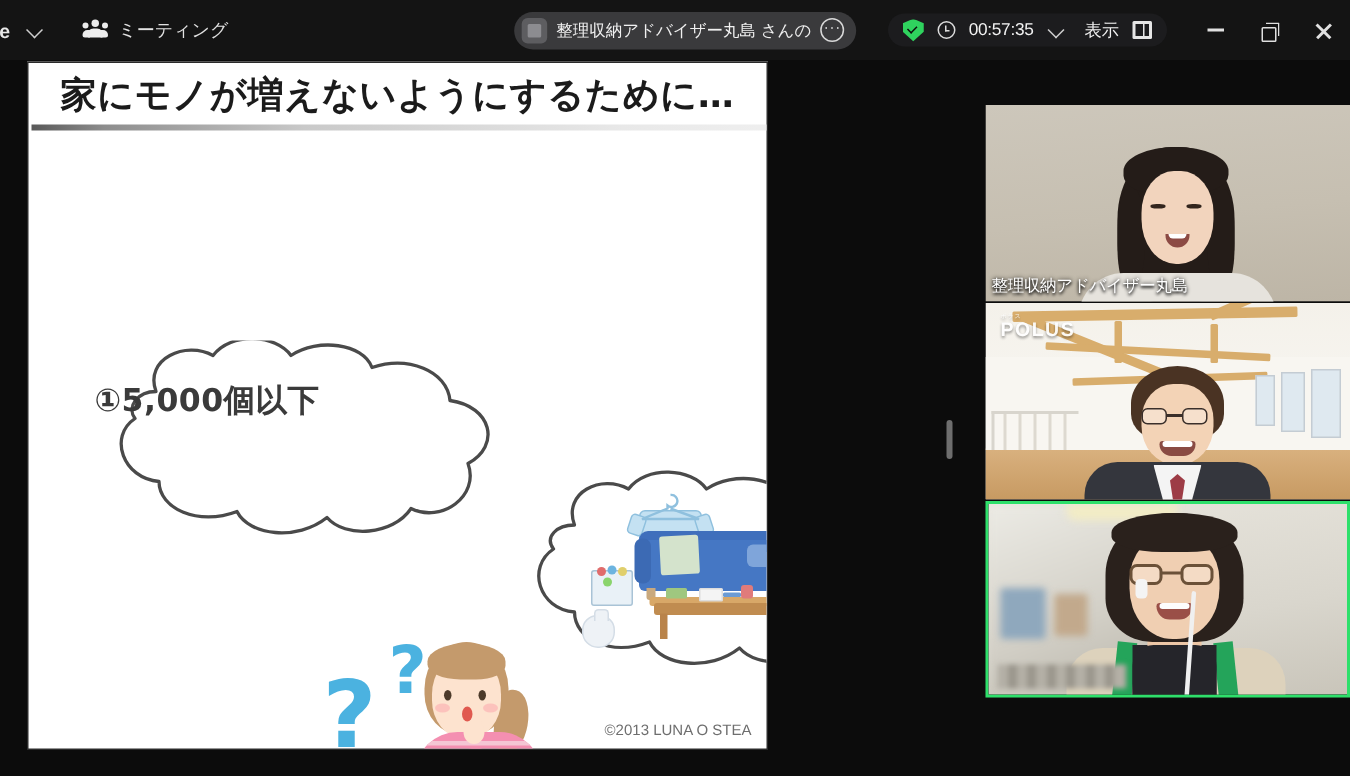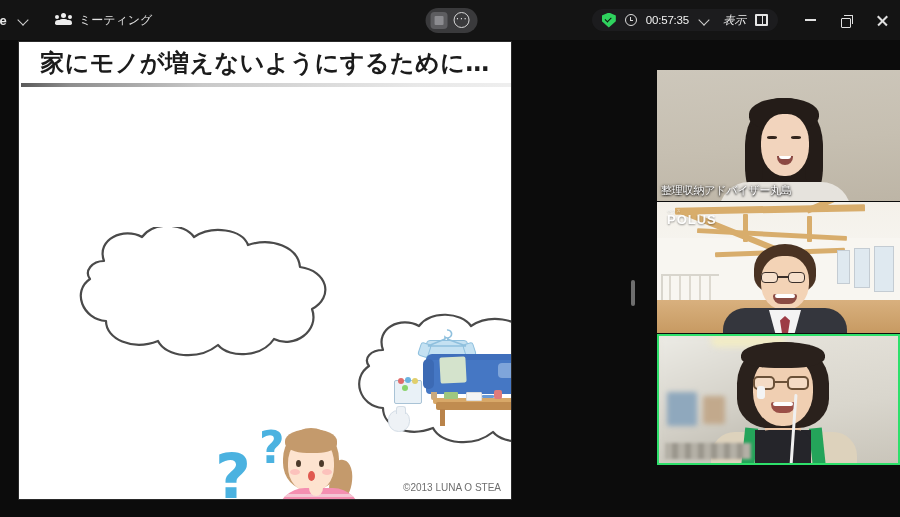--- a/index.html
+++ b/index.html
@@ -124,21 +124,21 @@
     width:1.2px; height:4px; background:#dcdcdc;
   }
   .ic-clock::after {
     content:""; position:absolute; left:4.2px; top:5px;
     width:3.4px; height:1.2px; background:#dcdcdc;
   }
   .timer-text {
     color: #f2f2f2; font-size: 11.5px;
     font-family: "Liberation Sans", sans-serif; letter-spacing: -.2px;
   }
-  .view-label { color: #f2f2f2; font-size: 11.5px; margin-left: 2px; font-style: italic; }
+  .view-label { color: #f2f2f2; font-size: 11.5px; margin-left: 2px; }
   .ic-layout {
     width: 13px; height: 12px; background: #e6e6e6;
     position: relative; flex: 0 0 auto; border-radius: 1px;
   }
   .ic-layout::after {
     content:""; position:absolute; right: 2px; top: 2px;
     width: 3px; height: 8px; background: #1c1c1e;
   }
   .ic-layout::before {
     content:""; position:absolute; left: 2px; top: 2px;
@@ -536,20 +536,21 @@
             <span class="r"></span>
             <s></s>
         </span>
         <span class="tb-meeting-label">ミーティング</span>
       </span>
     </div>
 
     <div class="tb-center">
       <div class="share-pill">
         <span class="share-thumb"></span>
+        <span class="share-pill-label">整理収納アドバイザー丸島 さんの</span>
         <span class="share-more">···</span>
       </div>
     </div>
 
     <div class="tb-right">
       <div class="status-cluster">
         <span class="ic-shield"></span>
         <span class="ic-clock"></span>
         <span class="timer-text">00:57:35</span>
         <span class="chev"></span>
@@ -578,20 +579,21 @@
       <svg width="310" height="135" viewBox="0 0 310 135">
         <path d="M42,34 C34,12 62,0 80,10 C92,-6 122,-4 132,10
                  C150,-2 180,2 186,18 C210,10 236,20 238,40
                  C266,44 272,70 250,82 C258,104 232,122 212,112
                  C200,130 168,132 156,118 C136,134 104,130 96,114
                  C70,124 44,112 44,94 C20,92 10,64 28,52
                  C22,44 30,34 42,34 Z" fill="#ffffff" stroke="#4a4a4a" stroke-width="2.2" stroke-linejoin="round"></path>
       </svg>
     </div>
     <div class="choices">
+      <div>①5,000個以下</div>
     </div>
 
     <div class="cloud-right">
       <svg width="262" height="140" viewBox="0 0 262 140">
         <path d="M36,40 C28,18 54,6 72,16 C84,0 114,2 124,16
                  C142,4 172,8 178,24 C202,16 228,26 230,46
                  C256,50 260,76 240,88 C246,110 222,126 202,116
                  C190,134 158,136 146,122 C126,138 94,134 86,118
                  C60,128 36,116 36,98 C12,96 4,68 22,56
                  C16,48 24,40 36,40 Z" fill="#ffffff" stroke="#4a4a4a" stroke-width="2.2" stroke-linejoin="round"></path>

